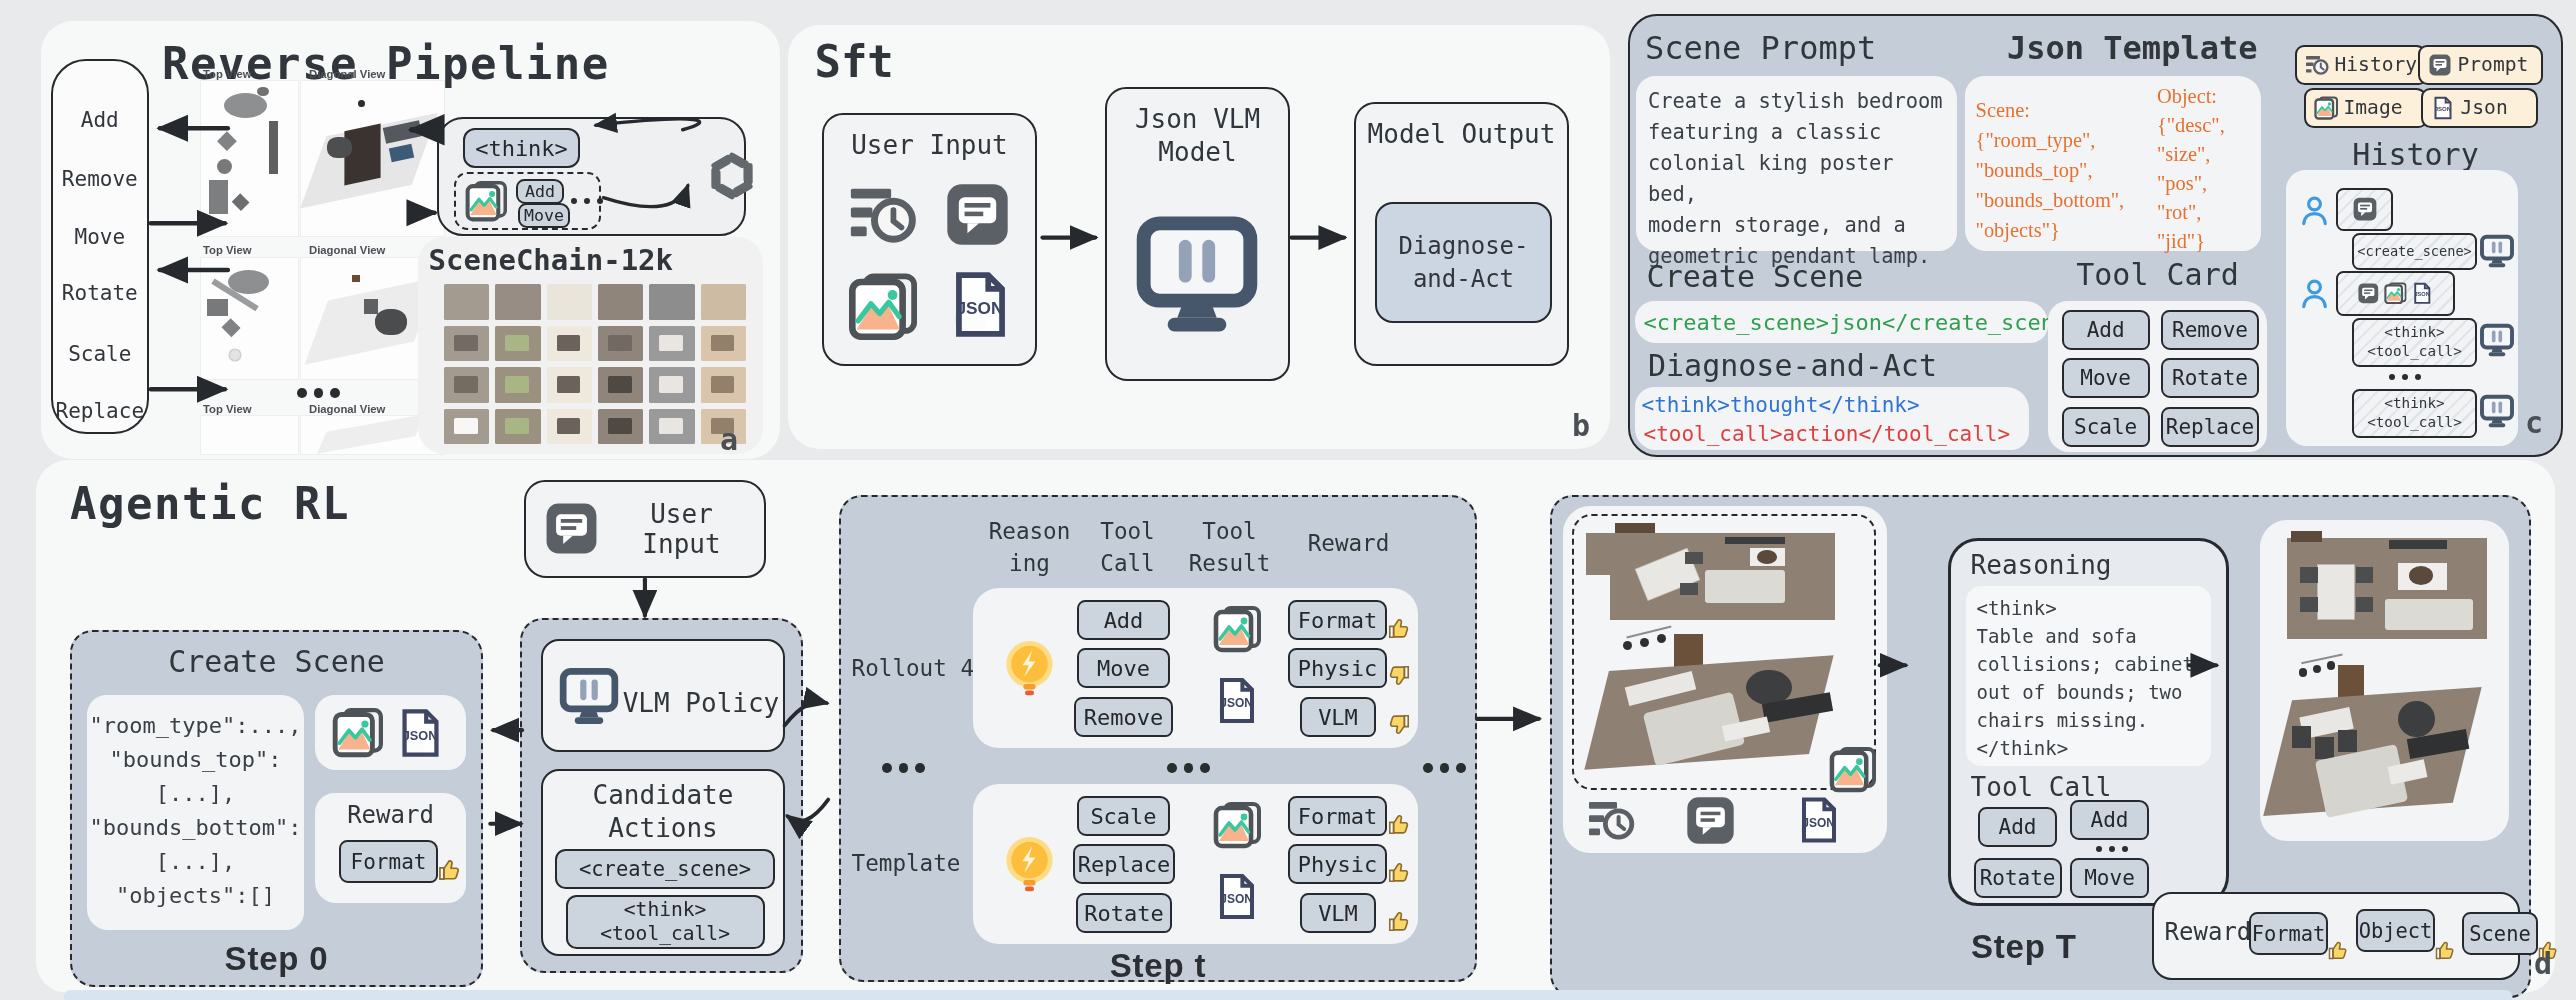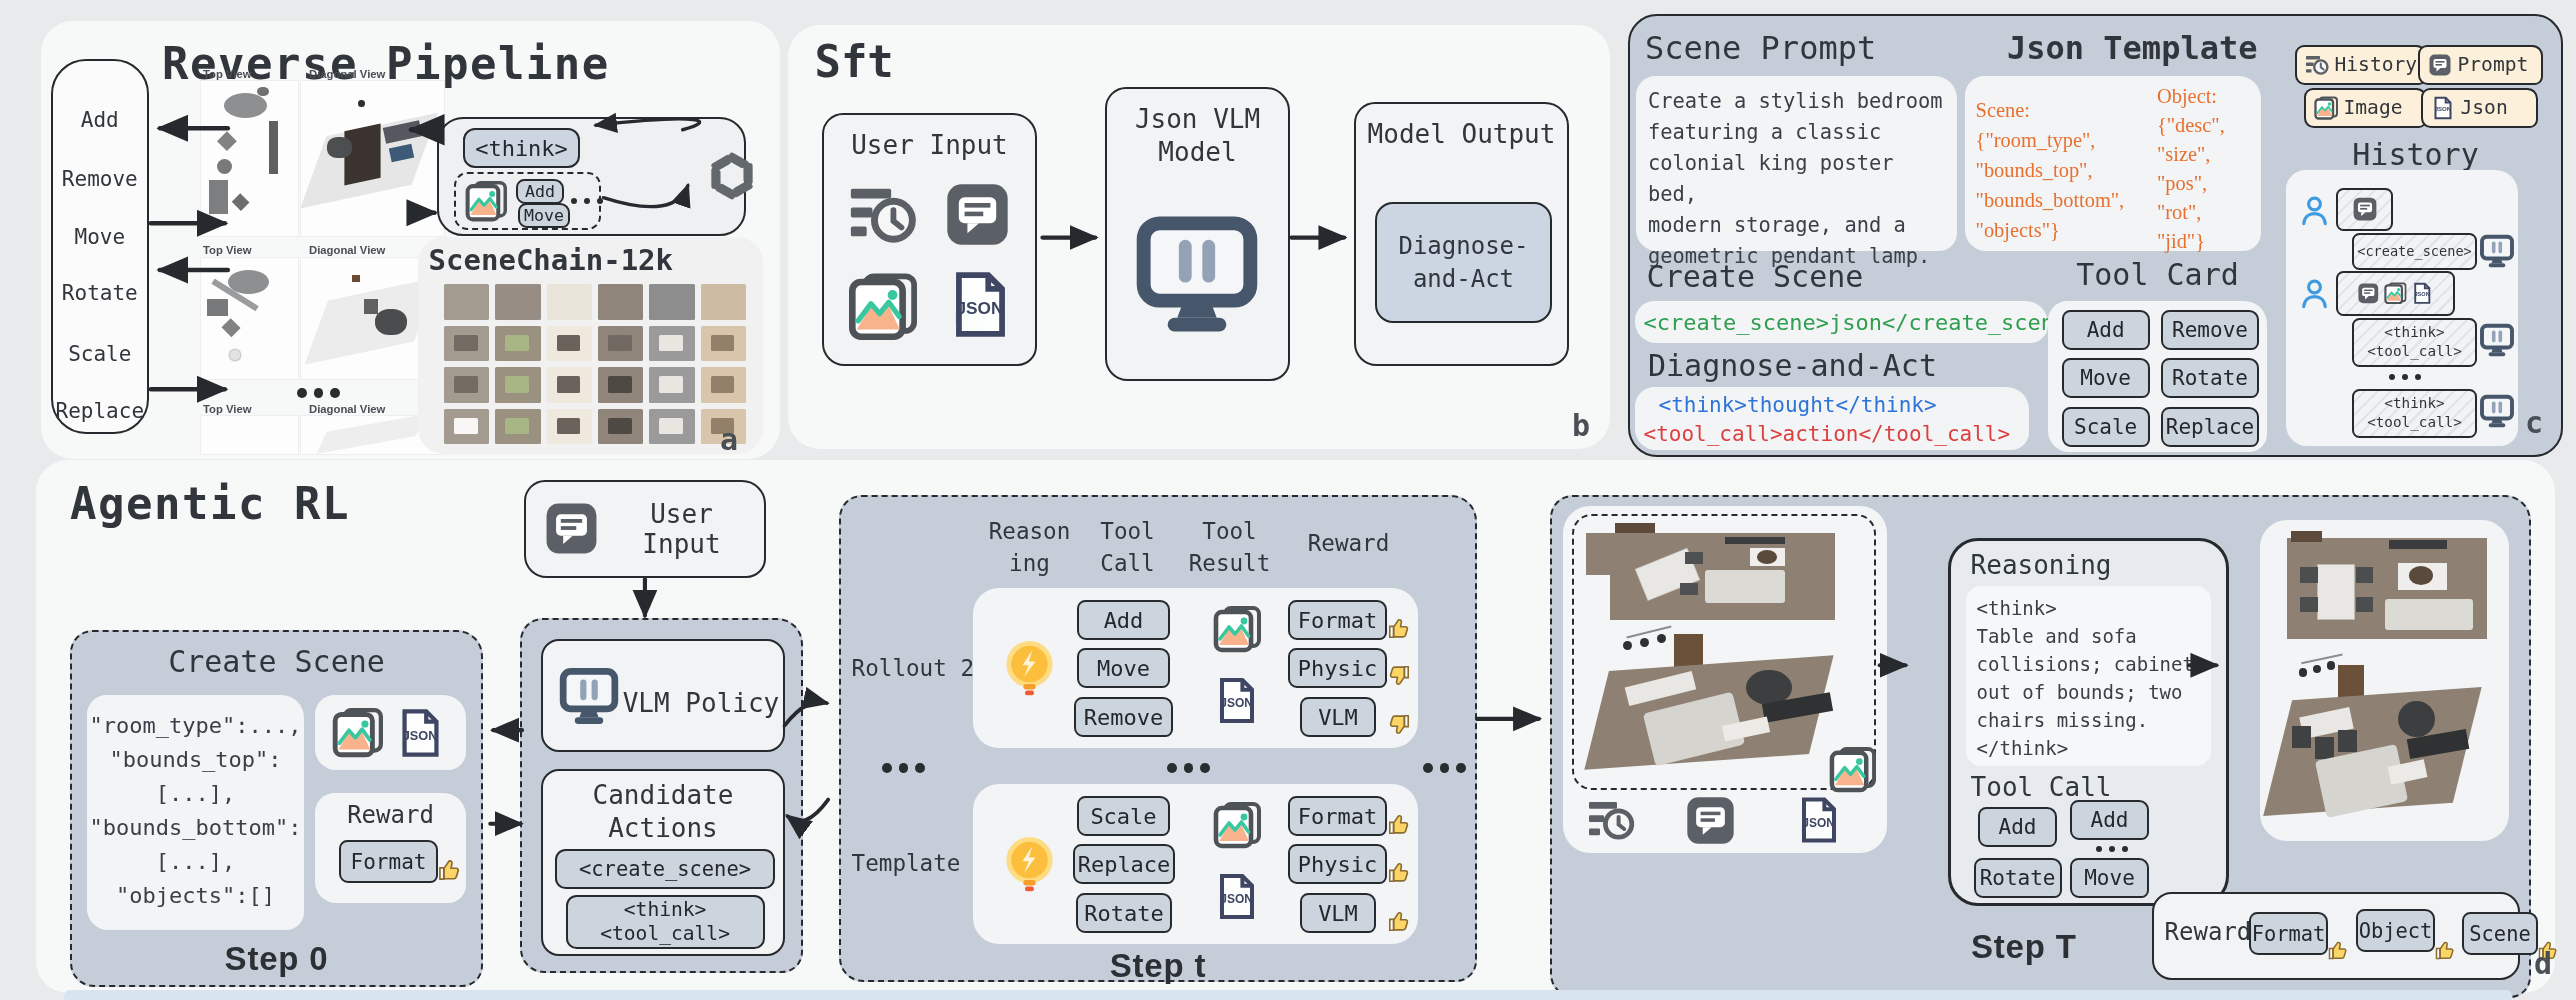--- a/index.html
+++ b/index.html
@@ -346,21 +346,21 @@
         </svg>
       <span class="hand" style="font-size:19.6px;">Json</span>
     </div>
 
     <div class="abs hand" style="left:16.6px;top:243px;font-size:30px;">Create Scene</div>
     <div class="card" style="left:4.5px;top:285px;width:413px;height:42px;">
       <div class="abs" style="left:9px;top:9px;font-size:22px;color:#2f9e4f;">&lt;create_scene&gt;json&lt;/create_scene&gt;</div>
     </div>
     <div class="abs hand" style="left:18px;top:332px;font-size:30px;">Diagnose-and-Act</div>
     <div class="card" style="left:4.5px;top:371px;width:394px;height:63px;">
-      <div class="abs" style="left:24px;top:6px;font-size:21px;color:#2e74d6;text-align:center;">&lt;think&gt;thought&lt;/think&gt;</div>
+      <div class="abs" style="left:7px;top:6px;font-size:21px;color:#2e74d6;text-align:center;">&lt;think&gt;thought&lt;/think&gt;</div>
       <div class="abs" style="left:9px;top:35px;font-size:21px;color:#dd3f3f;">&lt;tool_call&gt;action&lt;/tool_call&gt;</div>
     </div>
 
     <div class="abs hand ctr" style="left:422px;top:241px;width:211px;font-size:30px;">Tool Card</div>
     <div class="card" style="left:418px;top:285px;width:219px;height:151px;">
       <div class="chipg" style="left:13.6px;top:9px;width:84px;height:36px;font-size:21px;">
           <span>Add</span>
         </div>
       <div class="chipg" style="left:113px;top:9px;width:94px;height:36px;font-size:21px;">
           <span>Remove</span>
@@ -498,21 +498,21 @@
 
     <div class="dash" style="left:803px;top:35px;width:634px;height:483px;">
       <div class="abs hand ctr pre" style="left:132px;top:18px;width:113px;font-size:22.6px;line-height:32px;">Reason
 ing</div>
       <div class="abs hand ctr pre" style="left:241px;top:18px;width:91px;font-size:22.6px;line-height:32px;">Tool
 Call</div>
       <div class="abs hand ctr pre" style="left:332px;top:18px;width:113px;font-size:22.6px;line-height:32px;">Tool
 Result</div>
       <div class="abs hand ctr" style="left:447px;top:33px;width:121px;font-size:22.6px;">Reward</div>
 
-      <div class="abs hand" style="left:10.6px;top:158px;font-size:22.6px;">Rollout 2</div>
+      <div class="abs hand" style="left:10.6px;top:158px;font-size:22.6px;">Rollout 4</div>
 
       <div class="card" style="left:132px;top:91px;width:445px;height:160px;border-radius:26px;">
         <svg class="ic abs" style="left:24px;top:44px;" width="65" height="75" viewBox="0 0 86 100">
             <use href="#sym-bulb"></use>
           </svg>
         <div class="chipg" style="left:104px;top:12px;width:89px;height:36px;font-size:22px;">
             <span>Add</span>
           </div>
         <div class="chipg" style="left:104px;top:60px;width:89px;height:36px;font-size:22px;">
             <span>Move</span>

